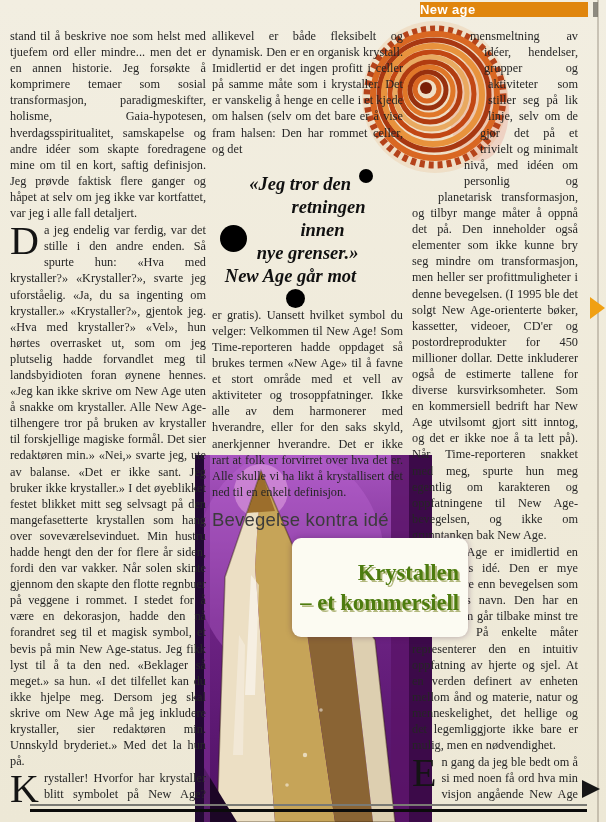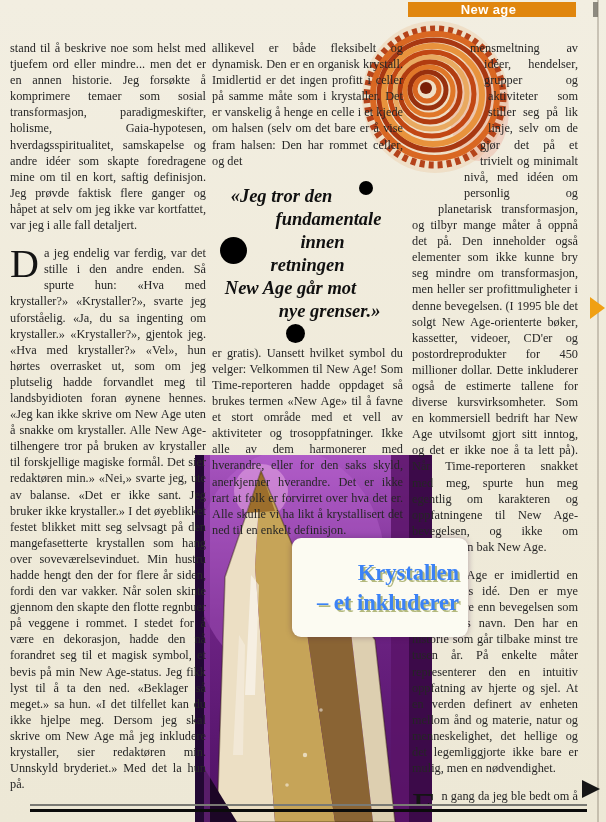--- a/index.html
+++ b/index.html
@@ -1,38 +1,38 @@
 <!DOCTYPE html>
 <html><head>
 <meta charset="utf-8">
 <style>
   html,body{margin:0;padding:0;background:#d8d4c8;}
   .page{position:relative;width:606px;height:822px;background:linear-gradient(180deg,#f2eee1 0%,#efead9 60%,#ede8d6 100%);
         font-family:"Liberation Serif",serif;color:#262626;overflow:hidden;}
   
-  .header-bar{position:absolute;left:408px;top:2px;width:168px;height:15px;background:#e0860e;
+  .header-bar{position:absolute;left:420px;top:2px;width:168px;height:15px;background:#e0860e;
         font-family:"Liberation Sans",sans-serif;font-weight:bold;font-size:13px;line-height:15px;
-        color:#ffffff;text-align:center;padding-right:7px;box-sizing:border-box;letter-spacing:.4px;}
+        color:#ffffff;text-align:left;padding-right:7px;box-sizing:border-box;letter-spacing:.4px;}
   .header-notch{position:absolute;left:593px;top:2px;width:5px;height:15px;background:#8d8a80;}
   .page-edge{position:absolute;left:597px;top:0;width:2px;height:822px;background:rgba(125,115,100,.35);}
 
   
   .col{position:absolute;top:28px;font-size:12.3px;line-height:16.1px;text-align:justify;overflow:hidden;}
   .col1{left:10px;width:196px;height:776px;}
   .col2{left:212px;width:191px;height:517px;}
   .col3{left:412px;width:166px;height:776px;}
-  .col p{margin:12px 0 1px 0;}
+  .col p{margin:0 0 1px 0;}
   .dropcap{float:left;font-size:40px;line-height:31px;padding:3px 5px 0 0;color:#141414;}
   .fl{float:left;clear:left;}
 
   
   .pullquote{position:relative;margin:12px 0 9px 0;padding:4px 0 10px 0;text-align:center;
         font-weight:bold;font-style:italic;font-size:18.5px;line-height:23px;color:#101010;}
   .pq-line{position:relative;z-index:2;}
-  .pq-line:nth-child(4){margin-right:52px;}
+  .pq-line:nth-child(4){margin-right:52px;text-align:right;}
   .pq-line:nth-child(5){margin-left:42px;}
   .pq-line:nth-child(6){margin-left:30px;}
   .pq-line:nth-child(8){margin-right:34px;}
   .pq-line:nth-child(9){margin-left:44px;}
   .dot{position:absolute;border-radius:50%;background:#000;z-index:1;}
   .dot-a{width:27px;height:27px;left:8px;top:56px;}
   .dot-b{width:14px;height:14px;right:30px;top:0px;}
   .dot-c{width:19px;height:19px;left:74px;bottom:-10px;}
 
   
@@ -41,21 +41,21 @@
 
   
   .spiral{position:absolute;left:359px;top:17px;width:152px;height:160px;}
   .crystal{position:absolute;left:195px;top:455px;width:237px;height:367px;}
 
   
   .headline-box{position:absolute;left:292px;top:538px;width:176px;height:99px;background:#fcfbf2;
         border-radius:9px;z-index:6;display:flex;flex-direction:column;justify-content:center;
         box-sizing:border-box;padding:3px 9px 3px 4px;text-align:right;box-shadow:0 0 6px rgba(60,20,70,.35);}
   .headline-line{font-family:"Liberation Serif",serif;font-weight:bold;font-size:22.5px;line-height:30px;
-        color:#3b82f6;text-shadow:2px 2px 0 rgba(166,173,106,.85);white-space:nowrap;}
+        color:#4d7c0f;text-shadow:2px 2px 0 rgba(166,173,106,.85);white-space:nowrap;}
 
   
   .edge-arrow{position:absolute;left:590px;top:297px;width:0;height:0;
         border-top:11px solid transparent;border-bottom:11px solid transparent;border-left:15px solid #f0a014;}
   .cont-arrow{position:absolute;left:582px;top:780px;width:0;height:0;
         border-top:9px solid transparent;border-bottom:9px solid transparent;border-left:18px solid #161616;}
   .bottom-rule{position:absolute;left:30px;top:804px;width:557px;height:3px;
         border-top:2px solid #7a7a74;border-bottom:3px solid #0b0b0b;}
 </style>
 </head>
@@ -113,40 +113,39 @@
       <rect x="0" y="0" width="9" height="367" fill="#220833"></rect>
       <rect x="9" y="0" width="6" height="367" fill="#7e2d96" opacity="0.6"></rect>
       <circle cx="110" cy="300" r="2.2" fill="#fff" opacity="0.6"></circle>
       <circle cx="92" cy="330" r="1.8" fill="#fff" opacity="0.5"></circle>
       <circle cx="126" cy="255" r="1.8" fill="#fff" opacity="0.5"></circle>
     </svg>
   </div>
 
   <div class="headline-box" id="headline-box">
       <div class="headline-line">Krystallen</div>
-      <div class="headline-line">– et inkluderer</div>
+      <div class="headline-line">– et kommersiell</div>
     </div>
 
   <div class="col col1" id="col1">
       <p>stand til å beskrive noe som helst med tjuefem ord eller mindre... men det er en annen historie. Jeg forsøkte å komprimere temaer som sosial transformasjon, paradigmeskifter, holisme, Gaia-hypotesen, hverdagsspiritualitet, samskapelse og andre idéer som skapte foredragene mine om til en kort, saftig definisjon. Jeg prøvde faktisk flere ganger og håpet at selv om jeg ikke var kortfattet, var jeg i alle fall detaljert.</p>
       <p><span class="dropcap">D</span>a jeg endelig var ferdig, var det stille i den andre enden. Så spurte hun: «Hva med krystaller?» «Krystaller?», svarte jeg uforståelig. «Ja, du sa ingenting om krystaller.» «Krystaller?», gjentok jeg. «Hva med krystaller?» «Vel», hun hørtes overrasket ut, som om jeg plutselig hadde forvandlet meg til landsbyidioten foran øynene hennes. «Jeg kan ikke skrive om New Age uten å snakke om krystaller. Alle New Age-tilhengere tror på bruken av krystaller til forskjellige magiske formål. Det sier redaktøren min.» «Nei,» svarte jeg, ute av balanse. «Det er ikke sant. Jeg bruker ikke krystaller.» I det øyeblikket festet blikket mitt seg selvsagt på den mangefasetterte krystallen som hang over soveværelsevinduet. Min hustru hadde hengt den der for flere år siden, fordi den var vakker. Når solen skinte gjennom den skapte den flotte regnbuer på veggene i rommet. I stedet for å være en dekorasjon, hadde den nå forandret seg til et magisk symbol, et bevis på min New Age-status. Jeg fikk lyst til å ta den ned. «Beklager så meget.» sa hun. «I det tilfellet kan du ikke hjelpe meg. Dersom jeg skal skrive om New Age må jeg inkludere krystaller, sier redaktøren min. Unnskyld bryderiet.» Med det la hun på.</p>
       <p><span class="dropcap">K</span>rystaller! Hvorfor har krystaller blitt symbolet på New Age? Kanskje fordi noen esoteriske grupper tror at kjerneparadigmet i New Age er organisasjon og orden (på samme måte som paradigmet i den nå avsluttende Fiskenes Tidsalder har vært hengivenhet), og krystall representerer en høy grad av orden. På den andre siden så har krystaller så rigid struktur at den orden og organisering de representerer heller symboliserer en fasciststat eller et gammelt industrielt hierarki enn den mer diffuse, demokratiske prosessorienterte mentaliteten man vanligvis forbinder med New Age-miljøet.</p>
     </div>
   <div class="col col2" id="col2">
       <p>allikevel er både fleksibelt og dynamisk. Den er en organisk krystall. Imidlertid er det ingen profitt i celler på samme måte som i krystaller. Det er vanskelig å henge en celle i et kjede om halsen (selv om det bare er å vise fram halsen: Den har rommet celler, og det</p>
       <div class="pullquote">
         <span class="dot dot-a"></span>
         <span class="dot dot-b"></span>
         <span class="dot dot-c"></span>
         <div class="pq-line">«Jeg tror den</div>
-        <div class="pq-line">fundamentale</div>
+        <div class="pq-line">retningen</div>
         <div class="pq-line">innen</div>
-        <div class="pq-line">retningen</div>
+        <div class="pq-line">nye grenser.»</div>
         <div class="pq-line">New Age går mot</div>
-        <div class="pq-line">nye grenser.»</div>
       </div>
       <p>er gratis). Uansett hvilket symbol du velger: Velkommen til New Age! Som Time-reporteren hadde oppdaget så brukes termen «New Age» til å favne et stort område med et vell av aktiviteter og trosoppfatninger. Ikke alle av dem harmonerer med hverandre, eller for den saks skyld, anerkjenner hverandre. Det er ikke rart at folk er forvirret over hva det er. Alle skulle vi ha likt å krystallisert det ned til en enkelt definisjon.</p>
       <h3 class="subhead">Bevegelse kontra idé</h3>
     </div>
   <div class="col col3" id="col3">
       <p><span class="fl" style="width: 58px; height: 18px;"></span><span class="fl" style="width: 72px; height: 34px;"></span><span class="fl" style="width: 76px; height: 42px;"></span><span class="fl" style="width: 68px; height: 32px;"></span><span class="fl" style="width: 52px; height: 28px;"></span><span class="fl" style="width: 26px; height: 16px;"></span>mensmeltning av idéer, hendelser, grupper og aktiviteter som stiller seg på lik linje, selv om de gjør det på et trivielt og minimalt nivå, med idéen om personlig og planetarisk transformasjon, og tilbyr mange måter å oppnå det på. Den inneholder også elementer som ikke kunne bry seg mindre om transformasjon, men heller ser profittmuligheter i denne bevegelsen. (I 1995 ble det solgt New Age-orienterte bøker, kassetter, videoer, CD'er og postordreprodukter for 450 millioner dollar. Dette inkluderer også de estimerte tallene for diverse kursvirksomheter. Som en kommersiell bedrift har New Age utvilsomt gjort sitt inntog, og det er ikke noe å ta lett på). Når Time-reporteren snakket med meg, spurte hun meg egentlig om karakteren og oppfatningene til New Age-bevegelsen, og ikke om grunntanken bak New Age.</p>
       <p><span class="dropcap">N</span>ew Age er imidlertid en tidløs idé. Den er mye større enn bevegelsen som bærer dens navn. Den har en historie som går tilbake minst tre tusen år. På enkelte måter representerer den en intuitiv oppfatning av hjerte og sjel. At en verden definert av enheten mellom ånd og materie, natur og menneskelighet, det hellige og det legemliggjorte ikke bare er mulig, men en nødvendighet.</p>
       <p><span class="dropcap">E</span>n gang da jeg ble bedt om å si med noen få ord hva min visjon angående New Age kunne være skrev jeg dette:</p>
     </div>
 

